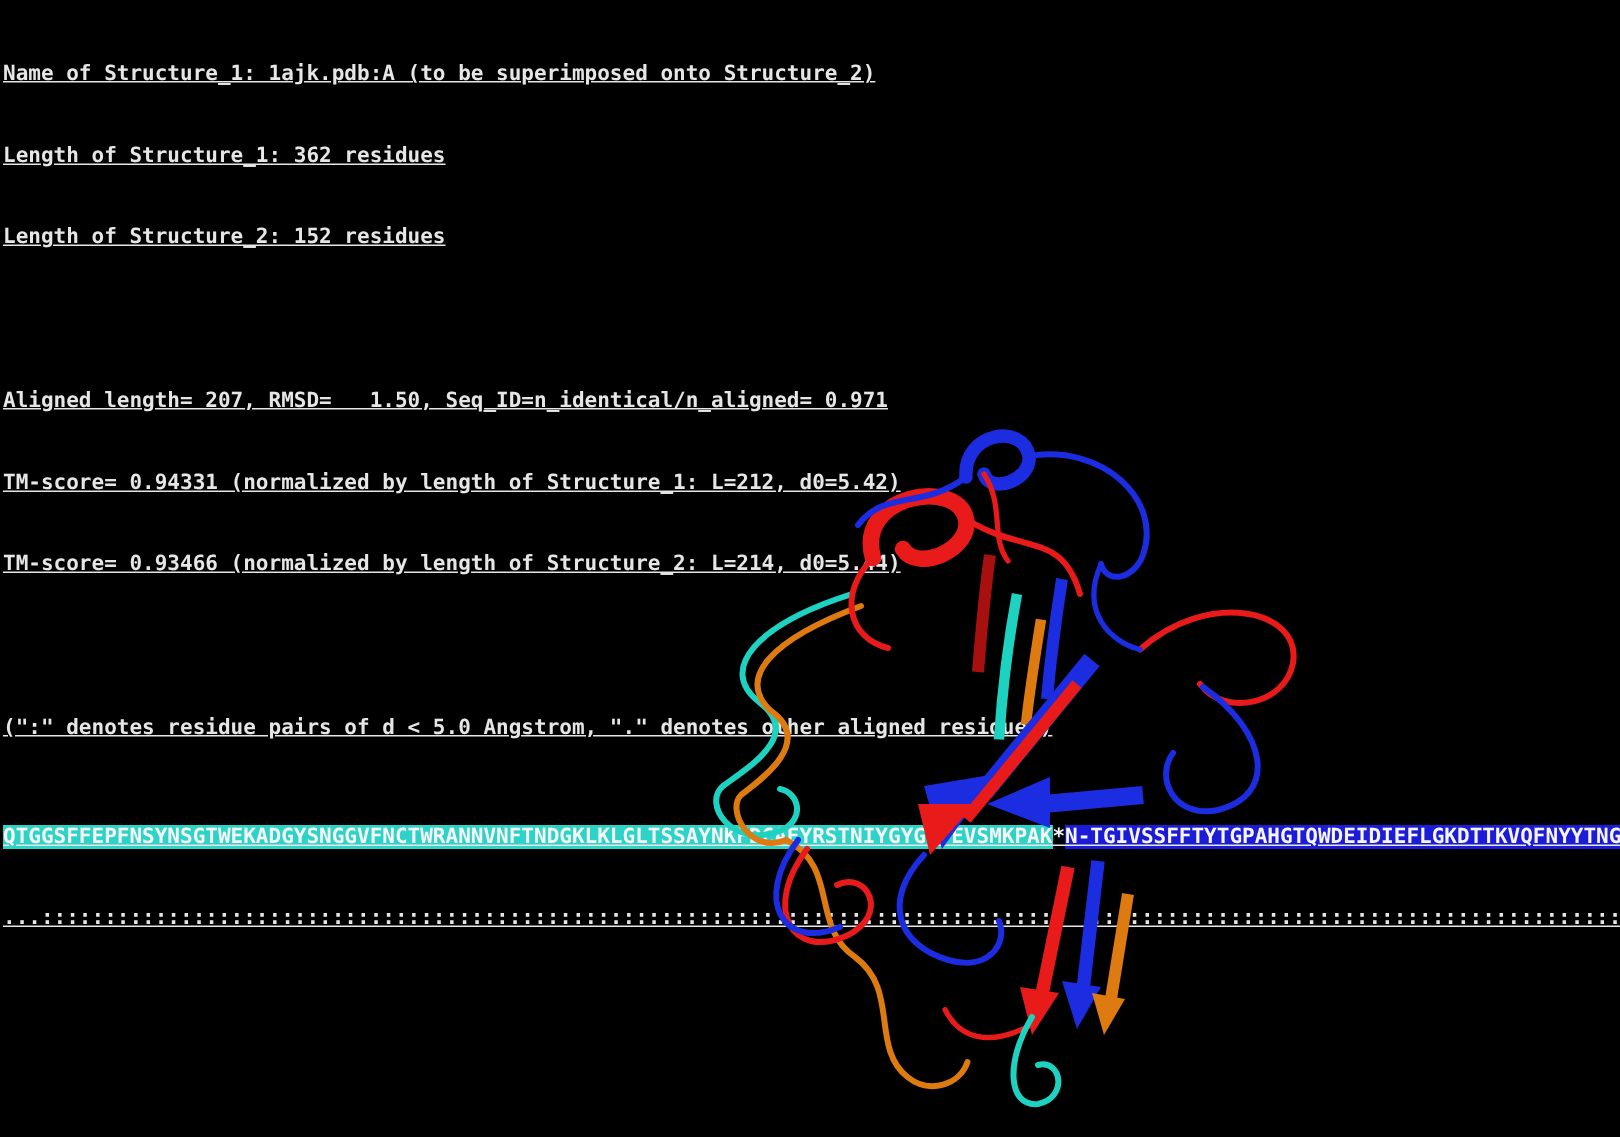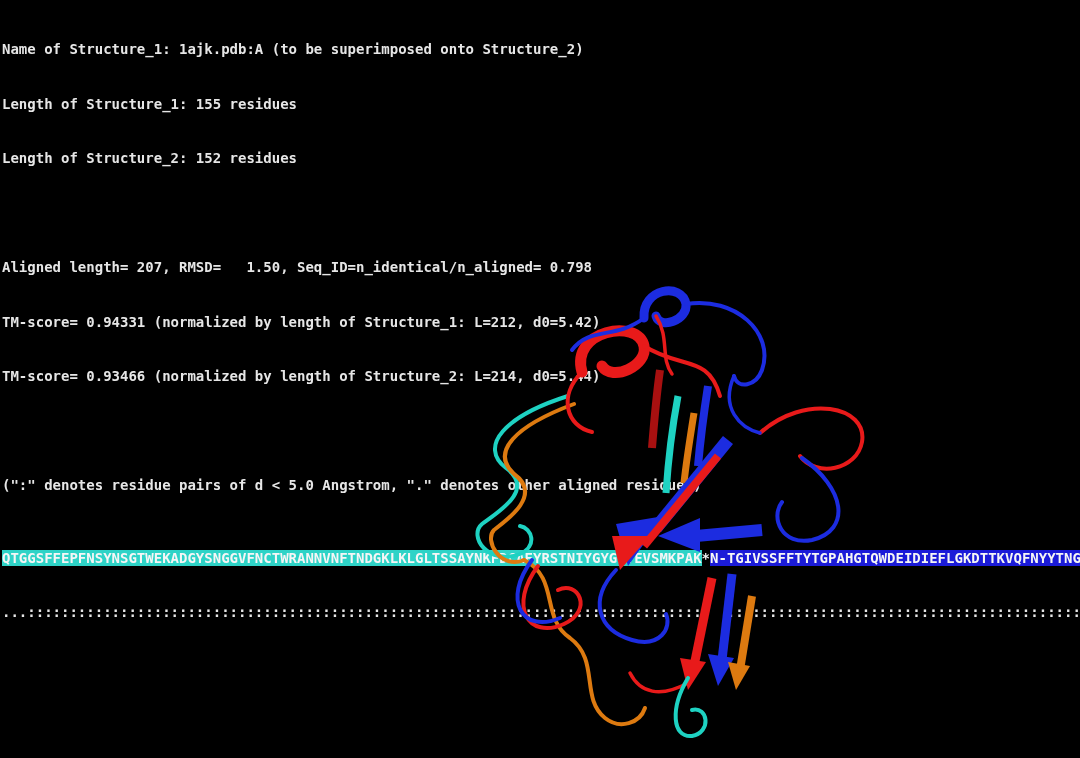--- a/index.html
+++ b/index.html
@@ -1,34 +1,34 @@
 <!DOCTYPE html>
 <html><head>
 <meta charset="utf-8">
 <style>
   html,body{margin:0;padding:0;background:#000;}
   body{width:1080px;height:758px;overflow:hidden;position:relative;
        font-family:"DejaVu Sans Mono","Liberation Mono",monospace;}
   .term{position:absolute;left:2px;top:4px;font-size:14px;line-height:18.15px;
         font-weight:bold;color:#e6e6e6;white-space:pre;}
-  .line{height:18.15px;}
+  .line{height:18.15px;text-decoration:underline;}
   .bg-cyan  {background:#2ed3c7;color:#f6f6f6;}
   .bg-blue  {background:#1b1bd8;color:#f6f6f6;}
   .fg-white {color:#f2f2f2;}
   .structure{position:absolute;left:420px;top:278px;width:500px;height:480px;}
 </style>
 </head>
 <body>
 
 <div class="term">
   <div class="line">Name of Structure_1: 1ajk.pdb:A (to be superimposed onto Structure_2)</div>
-  <div class="line">Length of Structure_1: 155 residues</div>
+  <div class="line">Length of Structure_1: 362 residues</div>
   <div class="line">Length of Structure_2: 152 residues</div>
   <div class="line"></div>
-  <div class="line">Aligned length= 207, RMSD=   1.50, Seq_ID=n_identical/n_aligned= 0.798</div>
+  <div class="line">Aligned length= 207, RMSD=   1.50, Seq_ID=n_identical/n_aligned= 0.971</div>
   <div class="line">TM-score= 0.94331 (normalized by length of Structure_1: L=212, d0=5.42)</div>
   <div class="line">TM-score= 0.93466 (normalized by length of Structure_2: L=214, d0=5.44)</div>
   <div class="line"></div>
   <div class="line">(":" denotes residue pairs of d &lt; 5.0 Angstrom, "." denotes other aligned residues)</div>
 
   <div class="line"><span class="bg-cyan">QTGGSFFEPFNSYNSGTWEKADGYSNGGVFNCTWRANNVNFTNDGKLKLGLTSSAYNKFDCAEYRSTNIYGYGLYEVSMKPAK</span><span class="fg-white">*</span><span class="bg-blue">N-TGIVSSFFTYTGPAHGTQWDEIDIEFLGKDTTKVQFNYYTNG</span></div>
   <div class="line">...::::::::::::::::::::::::::::::::::::::::::::::::::::::::::::::::::::::::::::::::   .:::::::::::::::::::::::::::::::::::::::::</div>
   
 
   

